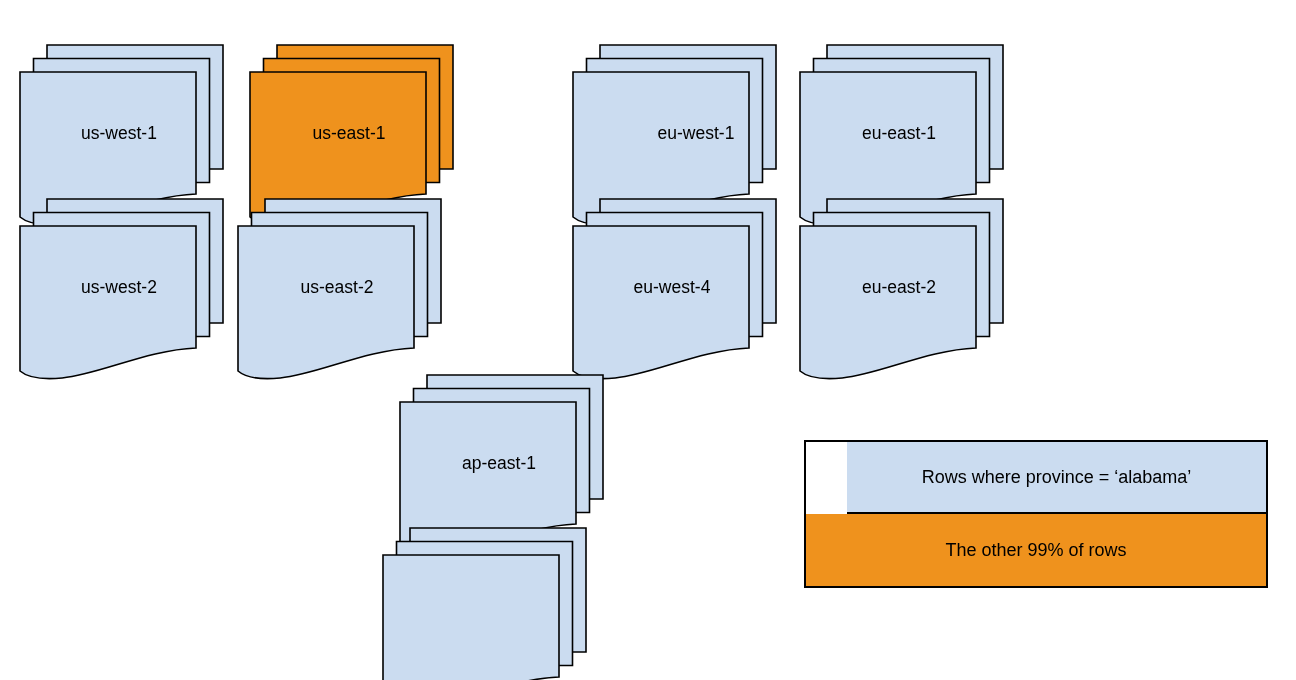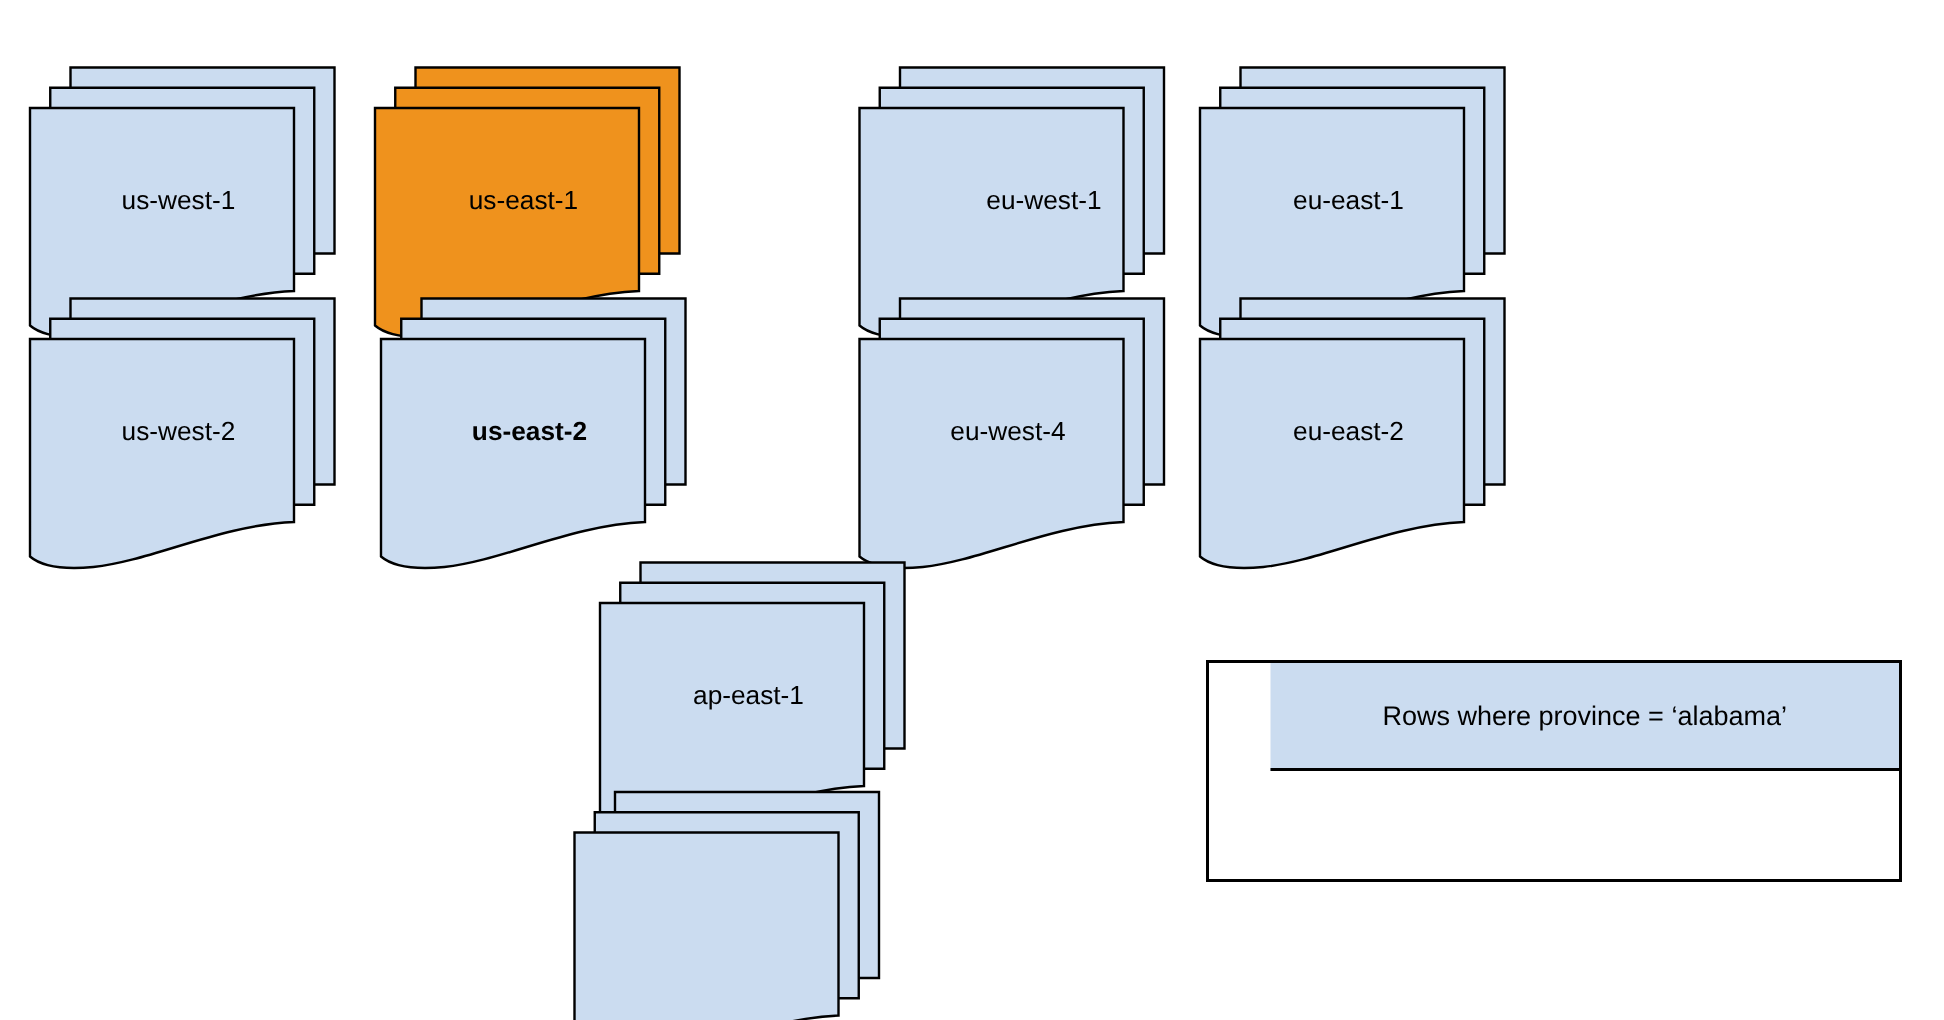--- a/index.html
+++ b/index.html
@@ -93,21 +93,21 @@
         <div class="stack-label" style="top: 78px;">us-west-2</div>
       </div>
       <div class="stack" style="left: 250px; top: 45px;">
         <svg viewBox="0 0 205 152">
           <path d="M 27 0 L 203 0 L 203 124 L 27 124 Z" class="sheet" fill="#ef921d"></path>
           <path d="M 13.5 13.5 L 189.5 13.5 L 189.5 137.5 L 13.5 137.5 Z" class="sheet" fill="#ef921d"></path>
           <path d="M 0 27 L 176 27 L 176 149 C 126.72 151 80.96000000000001 175 42.239999999999995 179 C 21.119999999999997 181 7.04 178 0 172 Z" class="sheet" fill="#ef921d"></path>
         </svg>
         <div class="stack-label" style="top: 78px;">us-east-1</div>
       </div>
-      <div class="stack" style="left: 254px; top: 199px; font-weight: bold;">
+      <div class="stack" style="left: 238px; top: 199px;">
         <svg viewBox="0 0 205 152">
           <path d="M 27 0 L 203 0 L 203 124 L 27 124 Z" class="sheet" fill="#cbdcf0"></path>
           <path d="M 13.5 13.5 L 189.5 13.5 L 189.5 137.5 L 13.5 137.5 Z" class="sheet" fill="#cbdcf0"></path>
           <path d="M 0 27 L 176 27 L 176 149 C 126.72 151 80.96000000000001 175 42.239999999999995 179 C 21.119999999999997 181 7.04 178 0 172 Z" class="sheet" fill="#cbdcf0"></path>
         </svg>
         <div class="stack-label" style="top: 78px;">us-east-2</div>
       </div>
       <div class="stack" style="left: 573px; top: 45px;">
         <svg viewBox="0 0 205 152">
           <path d="M 27 0 L 203 0 L 203 124 L 27 124 Z" class="sheet" fill="#cbdcf0"></path>
@@ -154,14 +154,17 @@
           <path d="M 13.5 13.5 L 189.5 13.5 L 189.5 137.5 L 13.5 137.5 Z" class="sheet" fill="#cbdcf0"></path>
           <path d="M 0 27 L 176 27 L 176 149 C 126.72 151 80.96000000000001 175 42.239999999999995 179 C 21.119999999999997 181 7.04 178 0 172 Z" class="sheet" fill="#cbdcf0"></path>
         </svg>
       </div>
     </div>
 
   <div id="legend">
     <div class="legend-row top" style="background: rgb(203, 220, 240);">
       <span>Rows where province = ‘alabama’</span>
     </div>
+    <div class="legend-row bottom" style="background: rgb(239, 146, 29);">
+      <span>The other 99% of rows</span>
+    </div>
   </div>
 </div>
 
 </body></html>

